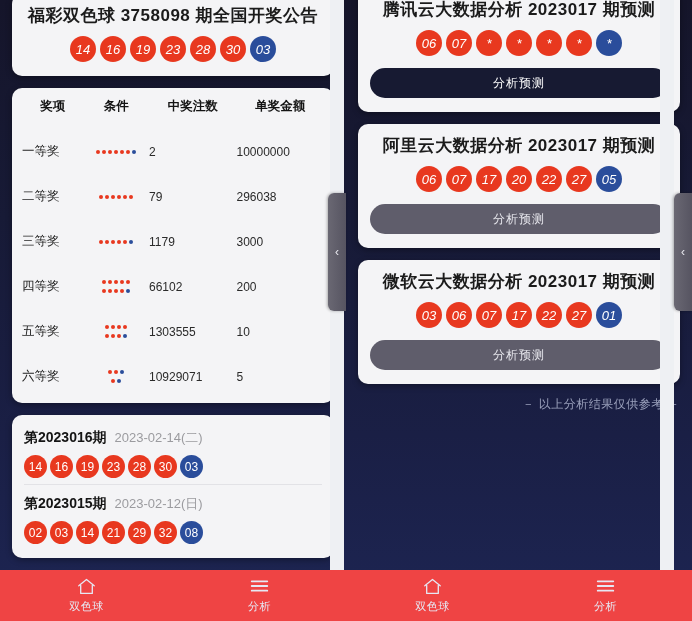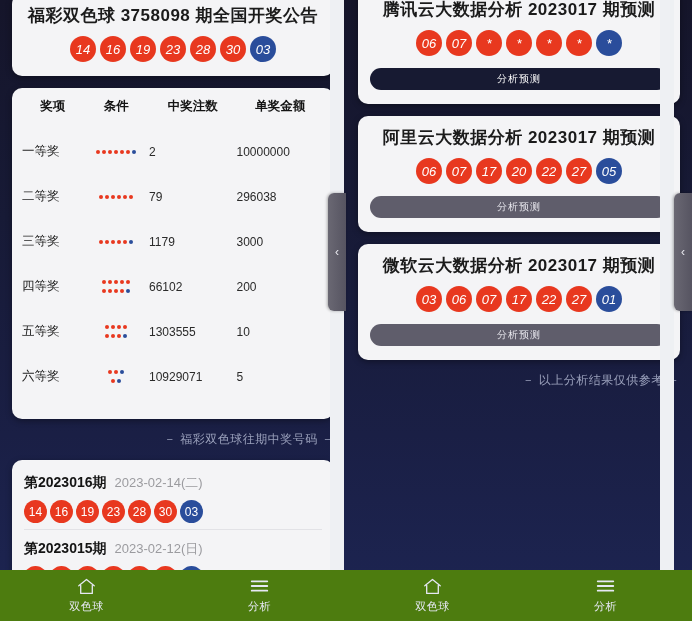--- a/index.html
+++ b/index.html
@@ -115,35 +115,35 @@
   .hist-date  { font-size: 13px; color: #9b9b9f; }
   .hist-balls { display: flex; gap: 3px; margin-top: 8px; }
 
   
   .predict-btn {
     display: block;
     width: 100%;
     margin-top: 12px;
     border: none;
     border-radius: 16px;
-    height: 22px;
-    font-size: 10px;
+    height: 30px;
+    font-size: 12px;
     letter-spacing: 1px;
     cursor: pointer;
     font-family: inherit;
   }
   .predict-btn.active   { background: #171a32; color: #ffffff; }
   .predict-btn.disabled { background: #5f5d6b; color: #e8e8ee; }
 
   
   .tabbar {
     position: absolute;
     left: 0; bottom: 0;
     width: 346px; height: 51px;
-    background: #4d7c0f;
+    background: #ef4444;
     display: flex;
     align-items: center;
     z-index: 5;
   }
   .tab {
     flex: 1;
     display: flex; flex-direction: column;
     align-items: center; justify-content: center;
     gap: 4px;
     color: #e6e8f4;
@@ -192,21 +192,21 @@
             <div class="ball red">14</div>
             <div class="ball red">16</div>
             <div class="ball red">19</div>
             <div class="ball red">23</div>
             <div class="ball red">28</div>
             <div class="ball red">30</div>
             <div class="ball blue">03</div>
           </div>
       </div>
 
-      <div class="card" style="padding:0 10px 20px;">
+      <div class="card" style="padding:0 10px 4px;">
         <table class="table">
           <thead>
             <tr id="tbl-head">
                 <th>奖项</th>
                 <th>条件</th>
                 <th>中奖注数</th>
                 <th>单奖金额</th>
               </tr>
           </thead>
           <tbody id="tbl-body">
@@ -321,21 +321,20 @@
                     </div>
                   </div>
                 </td>
                 <td>10929071</td>
                 <td>5</td>
               </tr>
             </tbody>
         </table>
       </div>
 
-      <div class="caption">－ 福彩双色球往期中奖号码 －</div>
 
       <div class="card history" id="hist-card">
           <div class="hist-row">
             <div class="hist-head">
               <span class="hist-issue">第2023016期</span>
               <span class="hist-date">2023-02-14(二)</span>
             </div>
             <div class="hist-balls">
               <div class="ball red sm">14</div>
               <div class="ball red sm">16</div>

